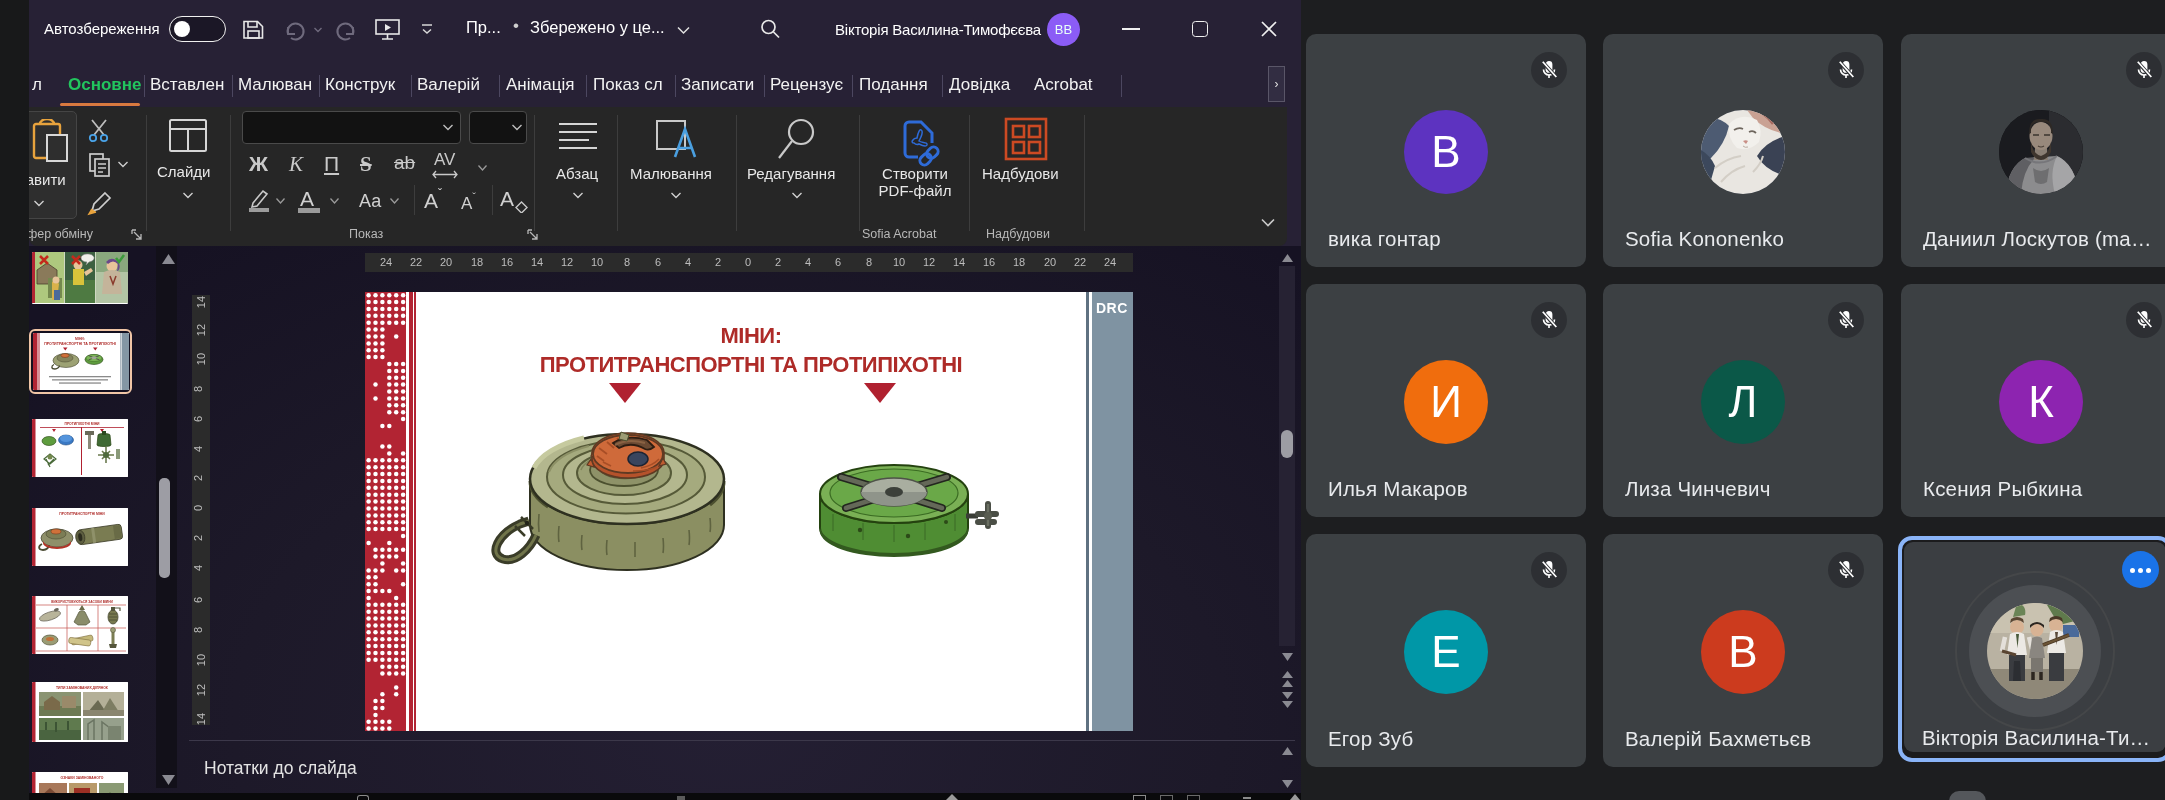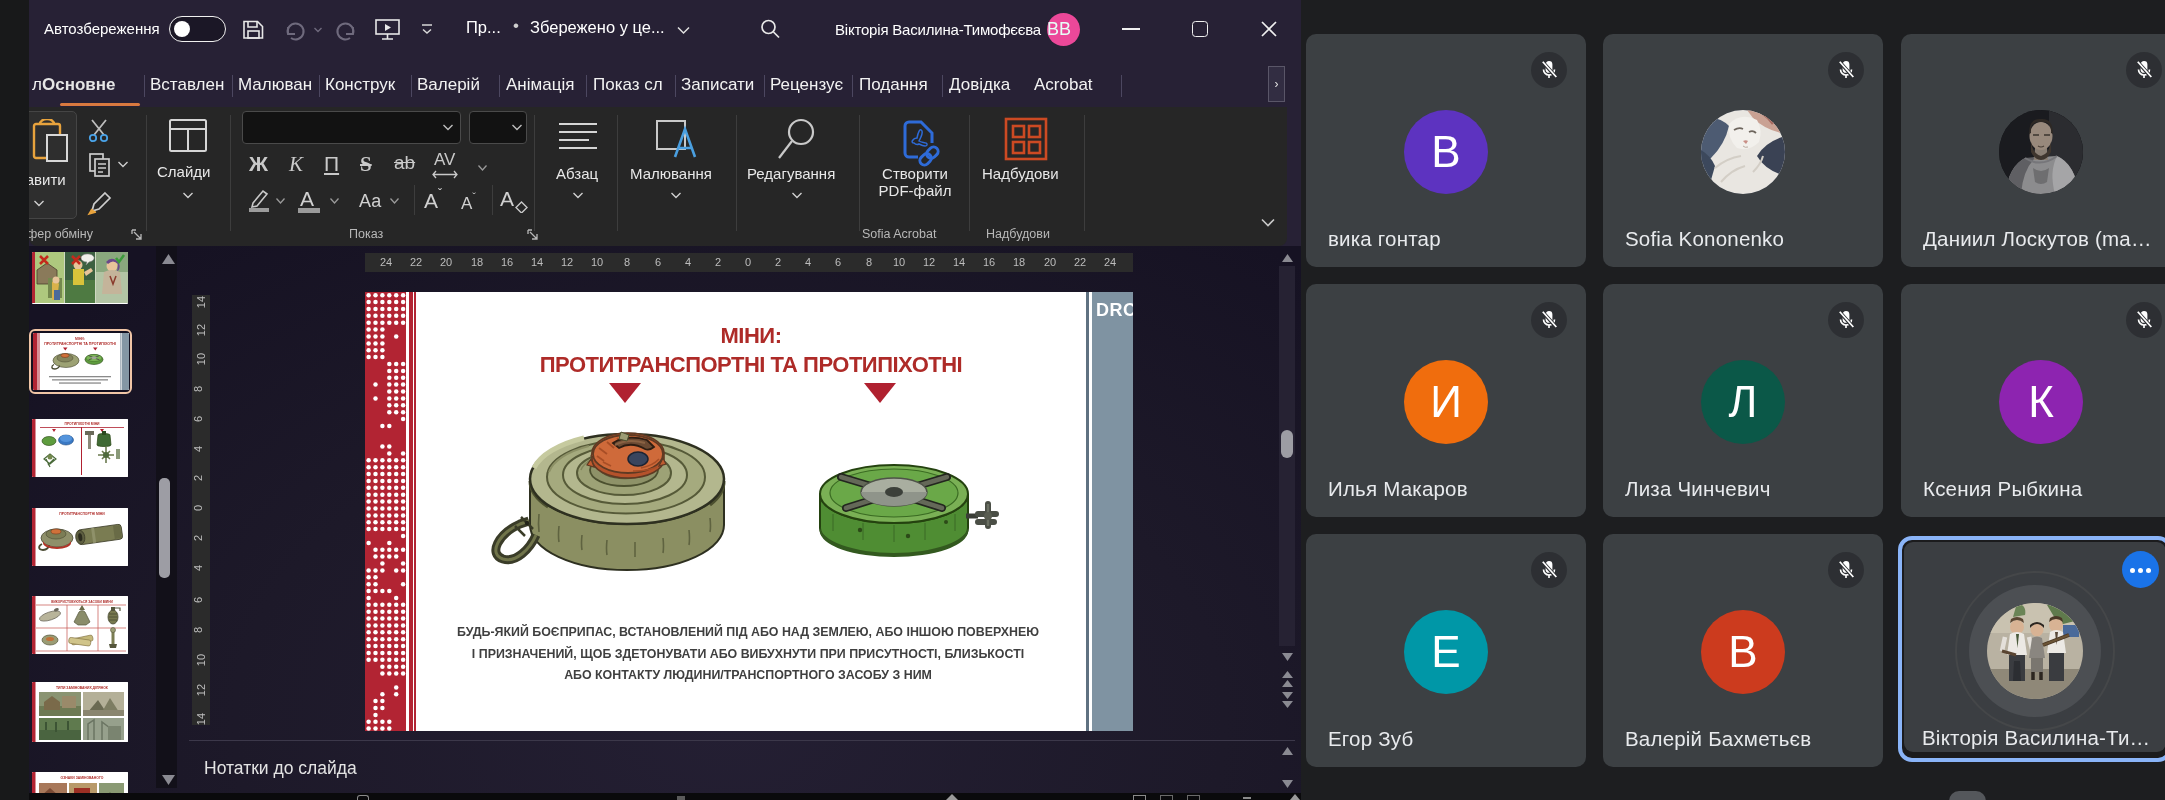--- a/index.html
+++ b/index.html
@@ -79,30 +79,30 @@
     <div class="abs" style="left:484px;top:16px;font-size:17px;color:#cfcfcf;">•</div>
     <div class="abs" style="left:501px;top:18px;font-size:16.5px;">Збережено у це...</div>
     <svg class="abs" style="left:647px;top:25px" width="15" height="11" viewBox="0 0 15 11" fill="none" stroke="#e0e0e0" stroke-width="1.5">
           <path d="M2 2.5 L7.5 8 L13 2.5"></path>
         </svg>
     <svg class="abs" style="left:729px;top:17px" width="24" height="24" viewBox="0 0 24 24" fill="none" stroke="#e8e8e8" stroke-width="1.7">
       <circle cx="10.5" cy="10" r="6.5"></circle>
           <path d="M15.5 15 L21 20.5"></path>
     </svg>
     <div class="abs" style="left:806px;top:21px;font-size:15px;letter-spacing:-0.2px;">Вікторія Василина-Тимофєєва</div>
-    <div class="abs" style="left:1018px;top:13px;width:33px;height:33px;border-radius:50%;background:#ec4899;text-align:left;line-height:33px;font-size:18px;color:#e8fef8;">ВВ</div>
+    <div class="abs" style="left:1018px;top:13px;width:33px;height:33px;border-radius:50%;background:#8b5cf6;text-align:center;line-height:33px;font-size:13px;color:#e8fef8;">ВВ</div>
     <div class="abs" style="left:1093px;top:28px;width:18px;height:1.8px;background:#f0f0f0;"></div>
     <div class="abs" style="left:1163px;top:21px;width:16px;height:16px;border:1.7px solid #f0f0f0;border-radius:3.5px;"></div>
     <svg class="abs" style="left:1231px;top:20px" width="18" height="18" viewBox="0 0 18 18" stroke="#f0f0f0" stroke-width="1.7">
           <path d="M2 2 L16 16 M16 2 L2 16"></path>
         </svg>
   </div>
   <div id="tabrow">
     <div class="tab" style="left:3px;">л</div>
-    <div class="tab" style="left:13px;font-weight:bold;color:#e5e5e5;">Основне</div>
+    <div class="tab" style="left:39px;font-weight:bold;color:#22c55e;">Основне</div>
     <div class="abs" style="left:31px;top:38px;width:80px;height:3px;background:#d8793f;border-radius:2px;"></div>
     <div class="tabsep" style="left:115px;"></div>
     <div class="tab" style="left:121px;">Вставлен</div>
     <div class="tabsep" style="left:203px;"></div>
     <div class="tab" style="left:209px;">Малюван</div>
     <div class="tabsep" style="left:290px;"></div>
     <div class="tab" style="left:296px;">Конструк</div>
     <div class="tabsep" style="left:382px;"></div>
     <div class="tab" style="left:388px;">Валерій</div>
     <div class="tabsep" style="left:470px;"></div>
@@ -754,21 +754,21 @@
               <circle cx="3.6" cy="436.6" r="2.25"></circle>
               <circle cx="10.5" cy="436.6" r="2.25"></circle>
               <circle cx="17.4" cy="436.6" r="2.25"></circle>
               <circle cx="24.3" cy="436.6" r="2.25"></circle>
             </g>
           </svg>
     <div class="abs" style="left:44px;top:0;width:3.5px;height:439px;background:#b22433;"></div>
     <div class="abs" style="left:49px;top:0;width:1.5px;height:439px;background:#b22433;"></div>
     <div class="abs" style="left:721px;top:0;width:3px;height:439px;background:#5f7181;"></div>
     <div class="abs" style="left:727px;top:0;width:41px;height:439px;background:#7f93a2;"></div>
-    <div class="abs" style="left:731px;top:8px;width:36px;font-size:18px;font-weight:bold;color:#fff;letter-spacing:0.5px;">DRC</div>
+    <div class="abs" style="left:731px;top:8px;width:36px;font-size:14px;font-weight:bold;color:#fff;letter-spacing:0.5px;">DRC</div>
     <div class="abs" style="left:86px;top:29px;width:600px;text-align:center;font-size:22px;letter-spacing:-0.5px;font-weight:bold;color:#ae2b28;line-height:29px;">МІНИ:<br>ПРОТИТРАНСПОРТНІ ТА ПРОТИПІХОТНІ</div>
     <svg class="abs" style="left:244px;top:91px" width="32" height="20" viewBox="0 0 32 20">
             <path d="M0 0 H32 L16 20 Z" fill="#b02130"></path>
           </svg>
     <svg class="abs" style="left:499px;top:91px" width="32" height="20" viewBox="0 0 32 20">
             <path d="M0 0 H32 L16 20 Z" fill="#b02130"></path>
           </svg>
     <svg class="abs" style="left:110px;top:120px" width="560" height="190" viewBox="0 0 560 190">
 
       <g transform="translate(152,88)">
@@ -826,21 +826,20 @@
               <circle cx="14" cy="28" r="2.2" fill="#2c4a18"></circle>
               <circle cx="52" cy="14" r="2" fill="#2c4a18"></circle>
         <g transform="translate(87,10)">
           <path d="M-15 -2 h12" stroke="#3a3d36" stroke-width="5"></path>
           <path d="M7 -14 v22 M-3 -4 h18 M-3 4 h16" stroke="#4a4e45" stroke-width="6" stroke-linecap="round"></path>
           <path d="M7 -14 v22" stroke="#6a6f62" stroke-width="2.5"></path>
           <circle cx="7" cy="-2" r="4" fill="#585c50"></circle>
         </g>
       </g>
     </svg>
-    <div class="abs" style="left:83px;top:330px;width:600px;text-align:center;font-size:12.4px;font-weight:bold;color:#3f3f3f;line-height:21.5px;white-space:nowrap;">БУДЬ-ЯКИЙ БОЄПРИПАС, ВСТАНОВЛЕНИЙ ПІД АБО НАД ЗЕМЛЕЮ, АБО ІНШОЮ ПОВЕРХНЕЮ<br>І ПРИЗНАЧЕНИЙ, ЩОБ ЗДЕТОНУВАТИ АБО ВИБУХНУТИ ПРИ ПРИСУТНОСТІ, БЛИЗЬКОСТІ<br>АБО КОНТАКТУ ЛЮДИНИ/ТРАНСПОРТНОГО ЗАСОБУ З НИМ</div>
   </div>
 
     <div class="abs" style="left:1250px;top:20px;width:16px;height:380px;background:#262233;"></div>
     <svg class="abs" style="left:1252px;top:7px" width="13" height="10" viewBox="0 0 13 10">
           <path d="M6.5 1 L12 9 H1 Z" fill="#8a8a92"></path>
         </svg>
     <div class="abs" style="left:1252px;top:184px;width:12px;height:28px;background:#9d9da4;border-radius:6px;"></div>
     <svg class="abs" style="left:1252px;top:406px" width="13" height="10" viewBox="0 0 13 10">
           <path d="M6.5 9 L12 1 H1 Z" fill="#8a8a92"></path>
         </svg>

